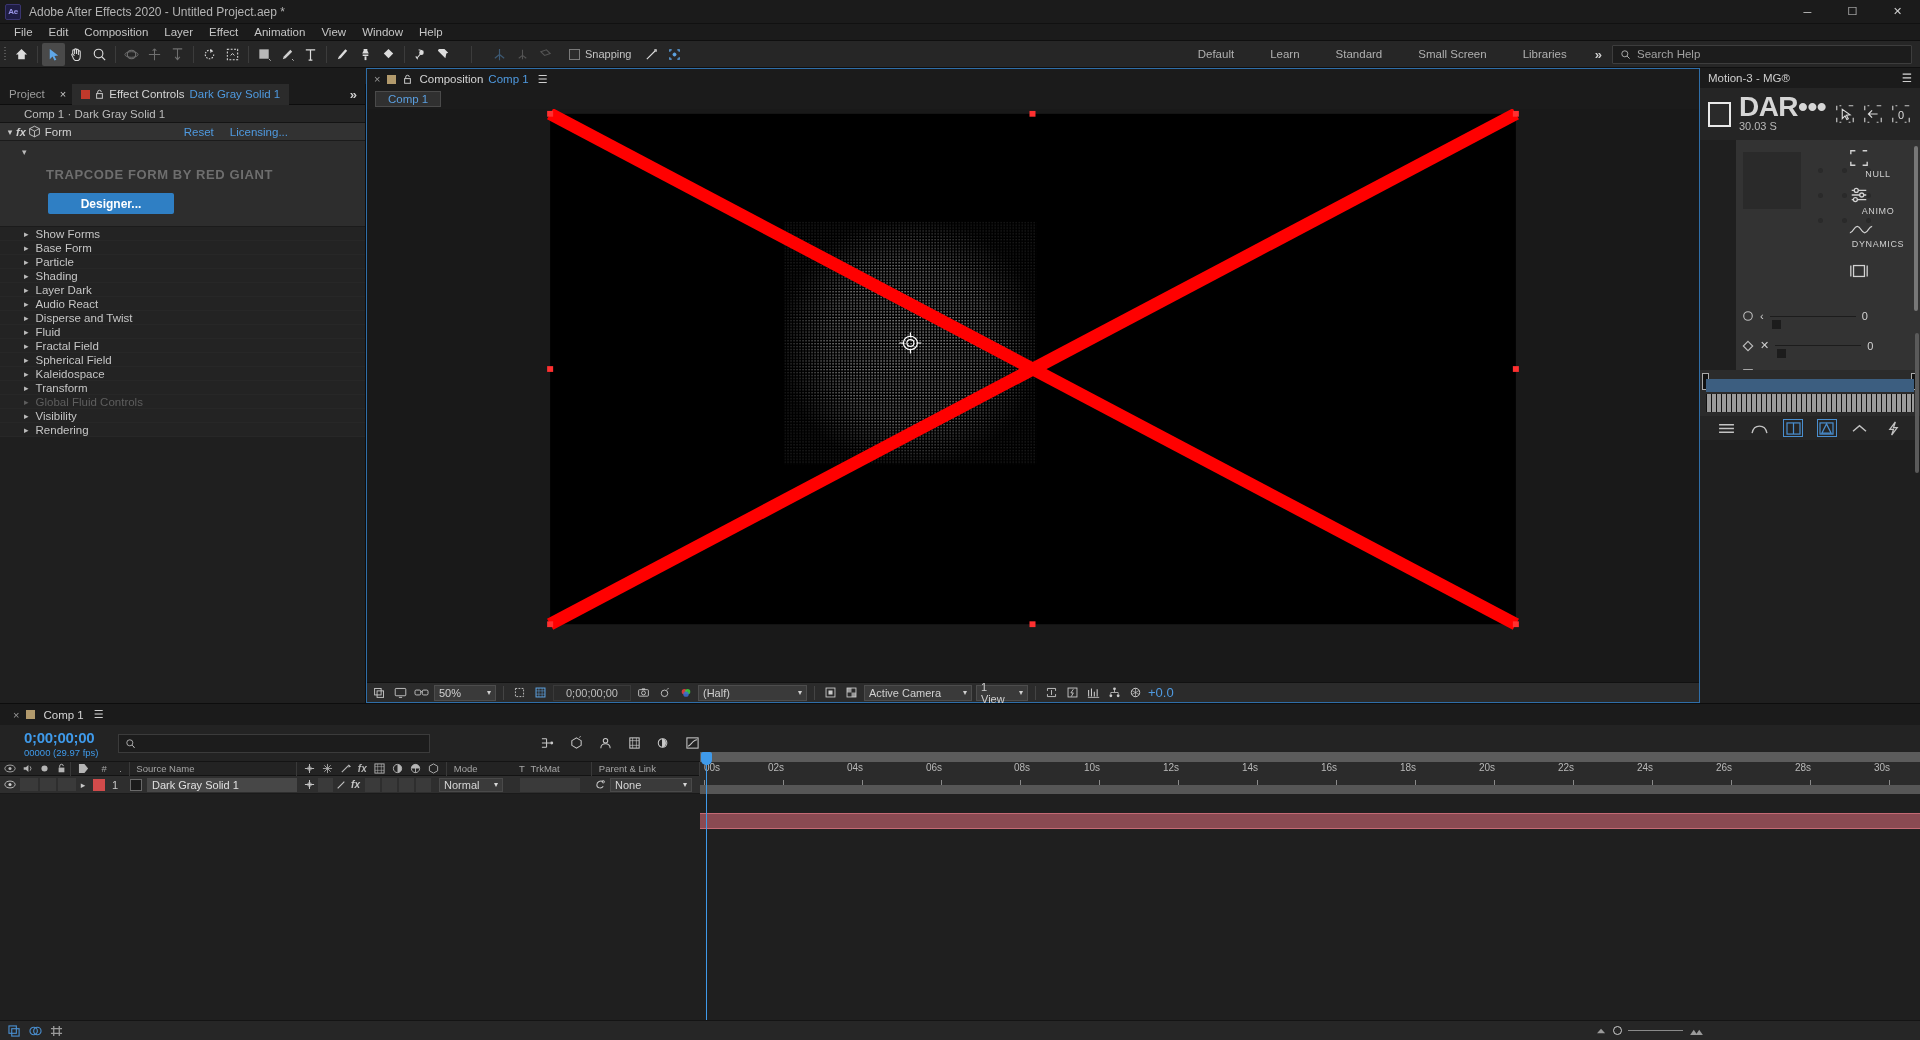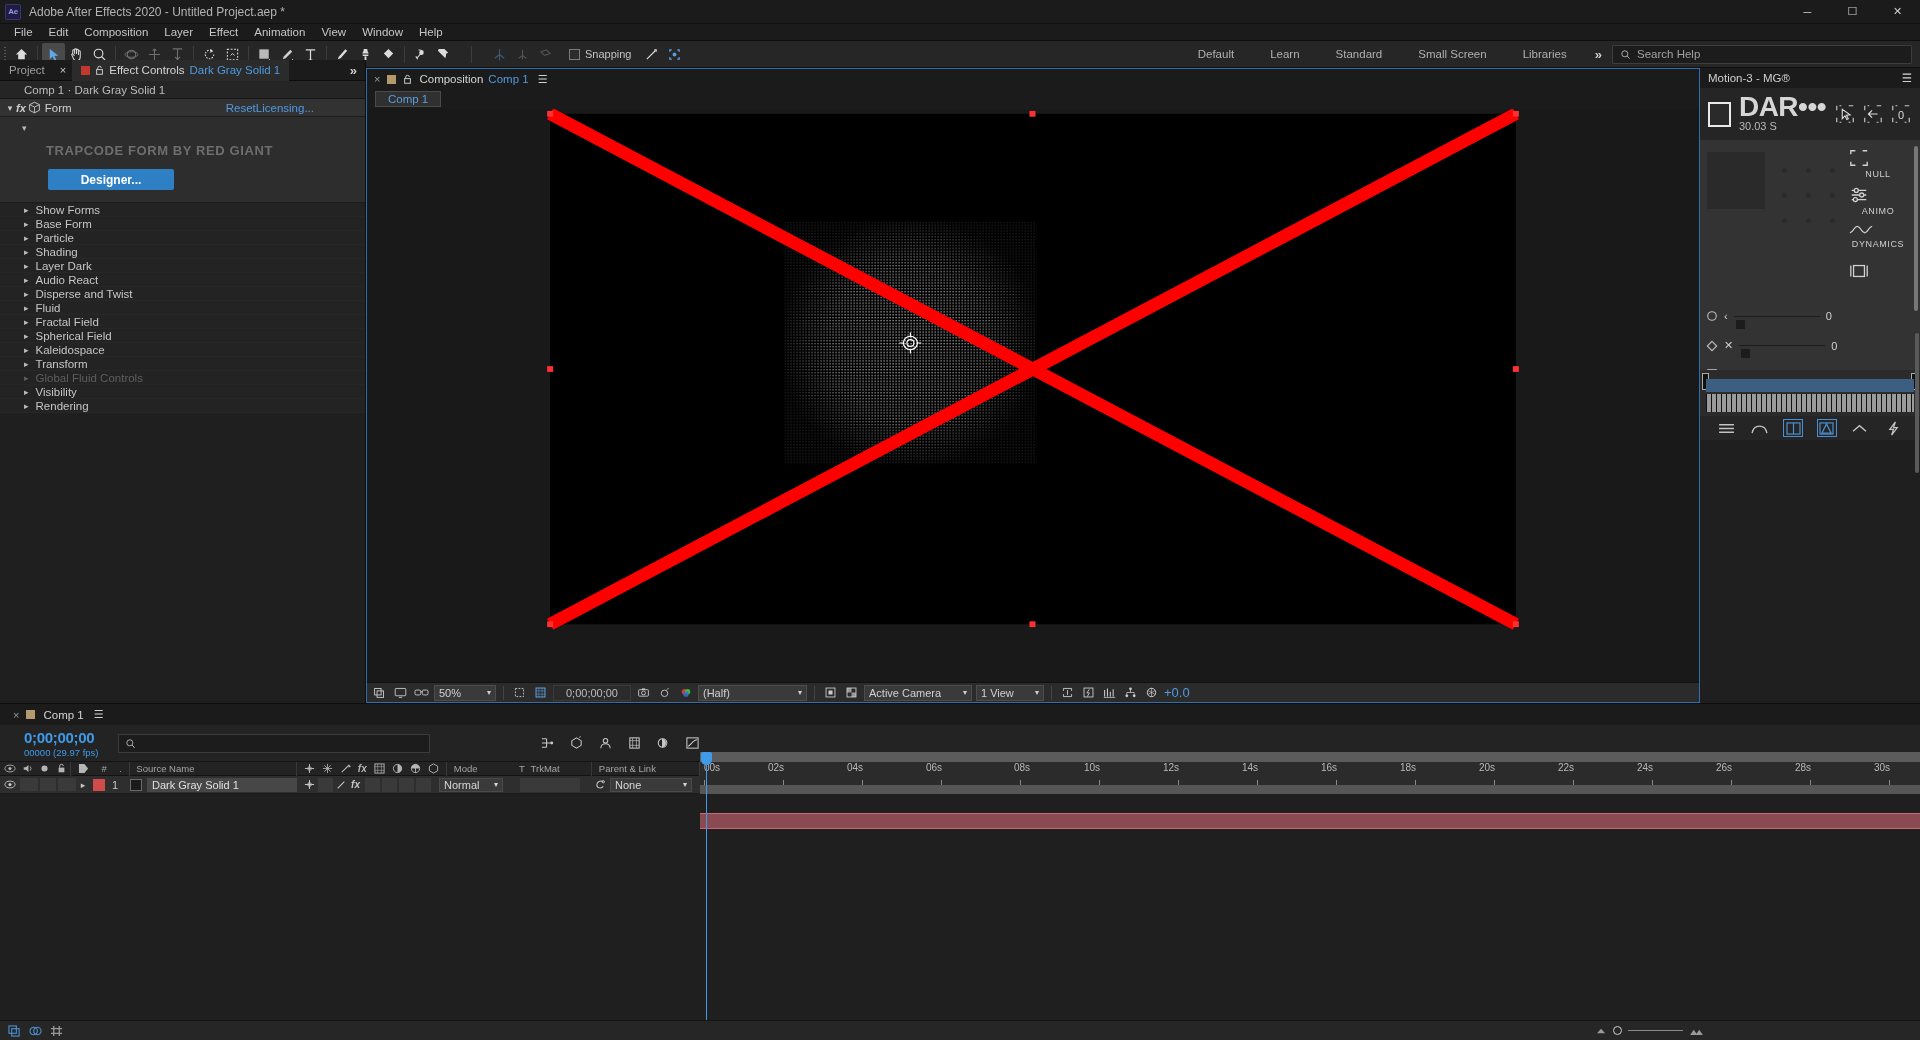--- a/index.html
+++ b/index.html
@@ -79,36 +79,36 @@
     height: 21px; display: flex; align-items: center; gap: 5px; padding: 0 9px;
     font-size: 11.5px; color: #9d9d9d;
   }
   .ptab.active { background: #2b2b2b; color: #d2d2d2; }
   .ptab .sq { width: 9px; height: 9px; }
   .ptab b { font-weight: normal; color: #d4d4d4; }
   .ptab .sub { color: #4f9ae0; }
 
   
   .left-dock {
-    position: absolute; left: 0; top: 60px; width: 366px; bottom: 337px;
+    position: absolute; left: 0; top: 84px; width: 366px; bottom: 337px;
     background: #1f1f1f; border-right: 1px solid #0e0e0e;
   }
   .ec-header {
     height: 18px; background: #252525; display: flex; align-items: center;
     padding-left: 24px; font-size: 11.5px; color: #bcbcbc;
     border-bottom: 1px solid #141414;
   }
   .fx-row {
     height: 18px; background: #323232; display: flex; align-items: center;
     padding-left: 4px; font-size: 11.5px; border-bottom: 1px solid #1b1b1b;
   }
   .arrow { color: #c9c9c9; font-size: 9px; width: 12px; text-align: center; display:inline-block; }
   .fxi { color: #cdcdcd; font-style: italic; font-size: 11px; margin-right: 2px; font-weight:600;}
   .fx-row .name { color: #d2d2d2; margin-left: 4px; }
-  .fx-links { margin-left: auto; display: flex; padding-right: 51px; }
+  .fx-links { margin-left: auto; display: flex; gap: 16px; padding-right: 77px; }
   .fx-links a { color: #4f9ae0; font-size: 11.5px; text-decoration: none; }
   .brand-area { background: #2d2d2d; padding: 6px 0 12px 0; border-bottom:1px solid #1b1b1b;}
   .brand-chev { color: #bababa; font-size: 9px; padding-left: 22px; }
   .brand-title {
     text-align: left; padding-left: 46px; margin-top: 10px; color: #6e6e6e;
     font-size: 13px; font-weight: bold; letter-spacing: .6px;
     font-family: "Liberation Sans Narrow","Liberation Sans",sans-serif;
   }
   .designer-btn {
     margin: 11px 0 0 48px; width: 126px; height: 21px; background: #2f7fc4;
@@ -161,21 +161,21 @@
   .rd-tab {
     height: 20px; background: #1b1b1b; display: flex; align-items: center;
     padding: 0 8px; font-size: 11.5px; color: #cfcfcf; justify-content: space-between;
   }
   .mg-head { background: #252525; height: 52px; display: flex; align-items: center; padding: 0 8px; gap: 8px; }
   .mg-sq { width: 25px; height: 25px; border: 2px solid #e9e9e9; background: #2a2a2a; }
   .mg-title { font-size: 28px; font-weight: bold; color: #d6d6d6; line-height: 20px; letter-spacing:-.5px; }
   .mg-sub { font-size: 11px; color: #b9b9b9; margin-top: 3px; }
   .mg-btns { margin-left: auto; display: flex; gap: 6px; }
   .mg-bracket { width: 22px; height: 22px; position: relative; }
-  .mg-body { background: #333; position: relative; height: 230px; padding: 8px; }
+  .mg-body { background: #333; position: relative; height: 230px; padding: 8px; margin-left: 36px; }
   .mg-swatch { width: 58px; height: 57px; background: #2a2a2a; position: absolute; left: 7px; top: 12px; }
   .dotgrid { position: absolute; left: 72px; top: 18px; display: grid; grid-template-columns: repeat(3, 24px); grid-template-rows: repeat(3, 25px); }
   .dotgrid i { width: 5px; height: 5px; border-radius: 50%; background: #2a2a2a; margin: 10px auto; display: block; }
   .mg-right { position: absolute; right: 12px; top: 8px; width: 60px; text-align: center; }
   .mg-ritem { margin-bottom: 6px; }
   .mg-rlabel { font-size: 9px; color: #cfcfcf; letter-spacing: .6px; margin-top: 1px; }
   .slider-row { position: absolute; left: 6px; width: 180px; display: flex; align-items: center; gap: 6px; }
   .sl-track { width: 86px; height: 1px; background: #1c1c1c; position: relative; }
   .sl-knob { position: absolute; left: 2px; top: 4px; width: 9px; height: 9px; background: #1c1c1c; }
   .sl-val { font-size: 11px; color: #d3d3d3; }
@@ -658,21 +658,21 @@
       <div class="cb-ico">
         <svg width="13" height="13" viewBox="0 0 16 16">
             <rect x="2.5" y="2.5" width="11" height="11" fill="none" stroke="#cbcbcb" stroke-width="1.1"></rect>
             <path d="M2.5 2.5h5.5v5.5h-5.5zM8 8h5.5v5.5H8z" fill="#cbcbcb" opacity=".7"></path>
           </svg>
       </div>
       <div class="cb-dd" style="width:108px">
         <span>Active Camera</span>
         <span style="font-size:8px">▾</span>
       </div>
-      <div class="cb-dd" style="width:68px">
+      <div class="cb-dd" style="width:52px">
         <span>1 View</span>
         <span style="font-size:8px">▾</span>
       </div>
       <div class="cb-sep"></div>
       <div class="cb-ico">
         <svg width="13" height="13" viewBox="0 0 16 16">
             <path d="M3 3h10M3 3v3M13 3v3M3 13h10M3 13v-3M13 13v-3M8 5v6" stroke="#cbcbcb" stroke-width="1.1" fill="none"></path>
           </svg>
       </div>
       <div class="cb-ico">

